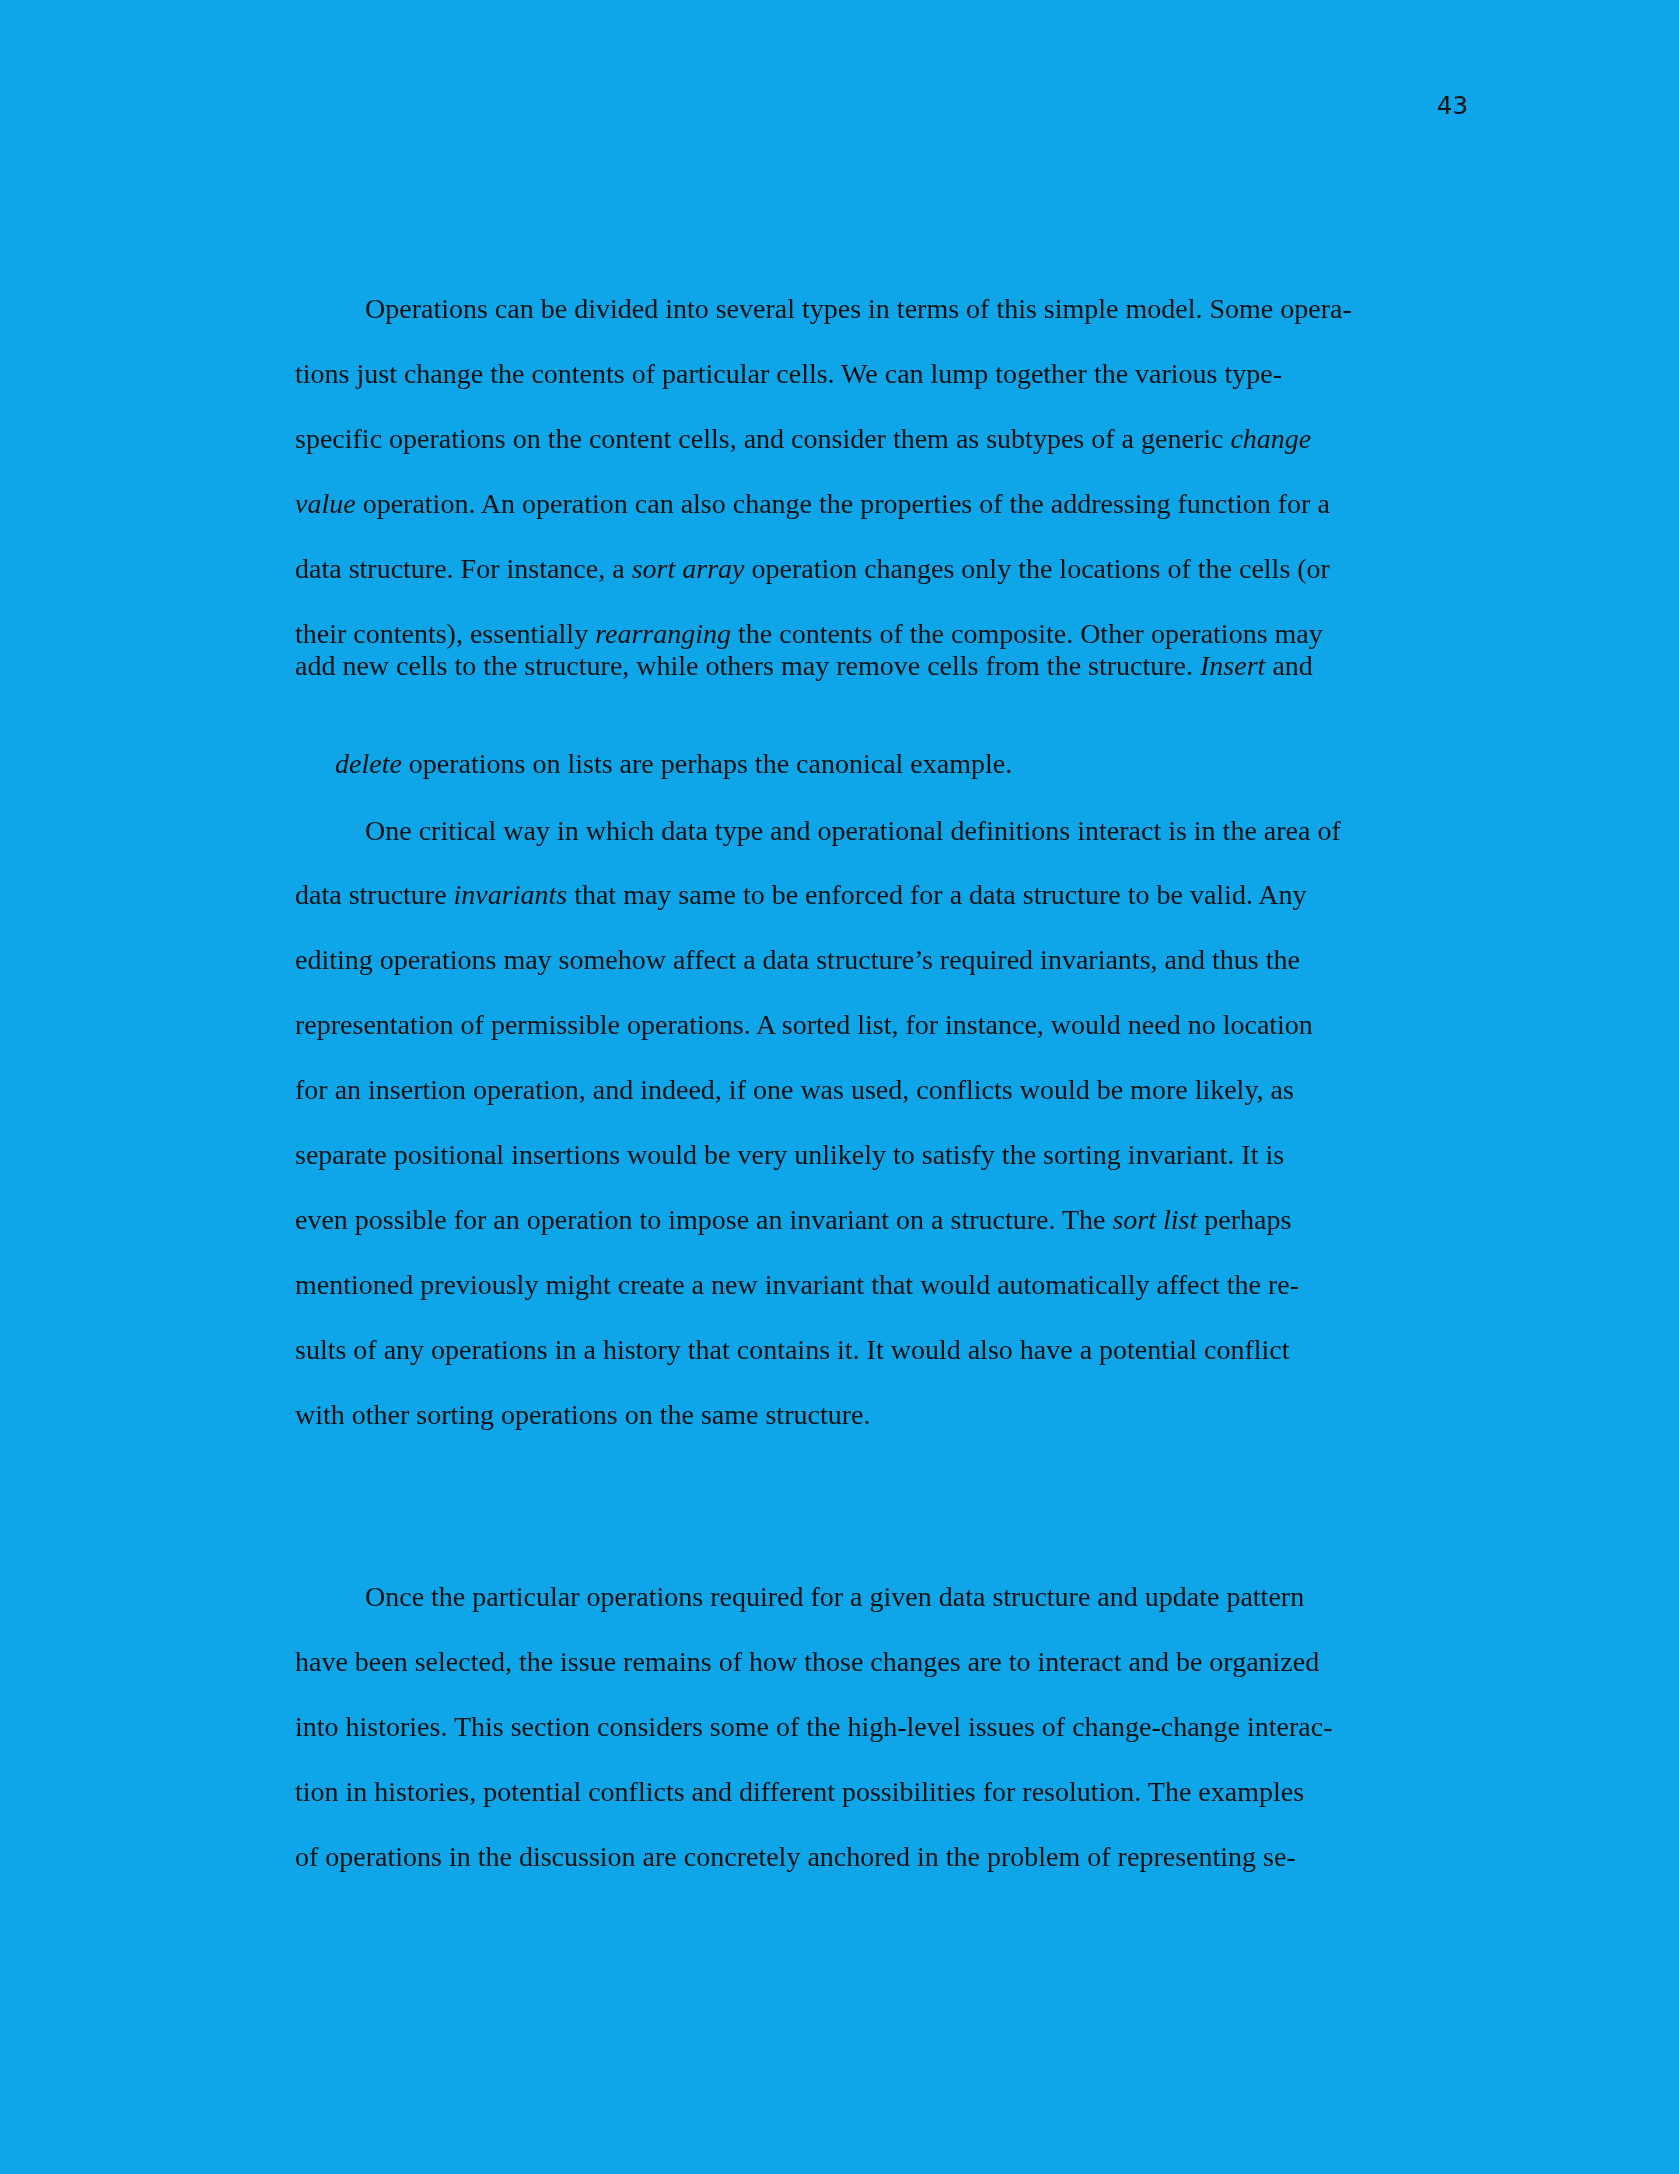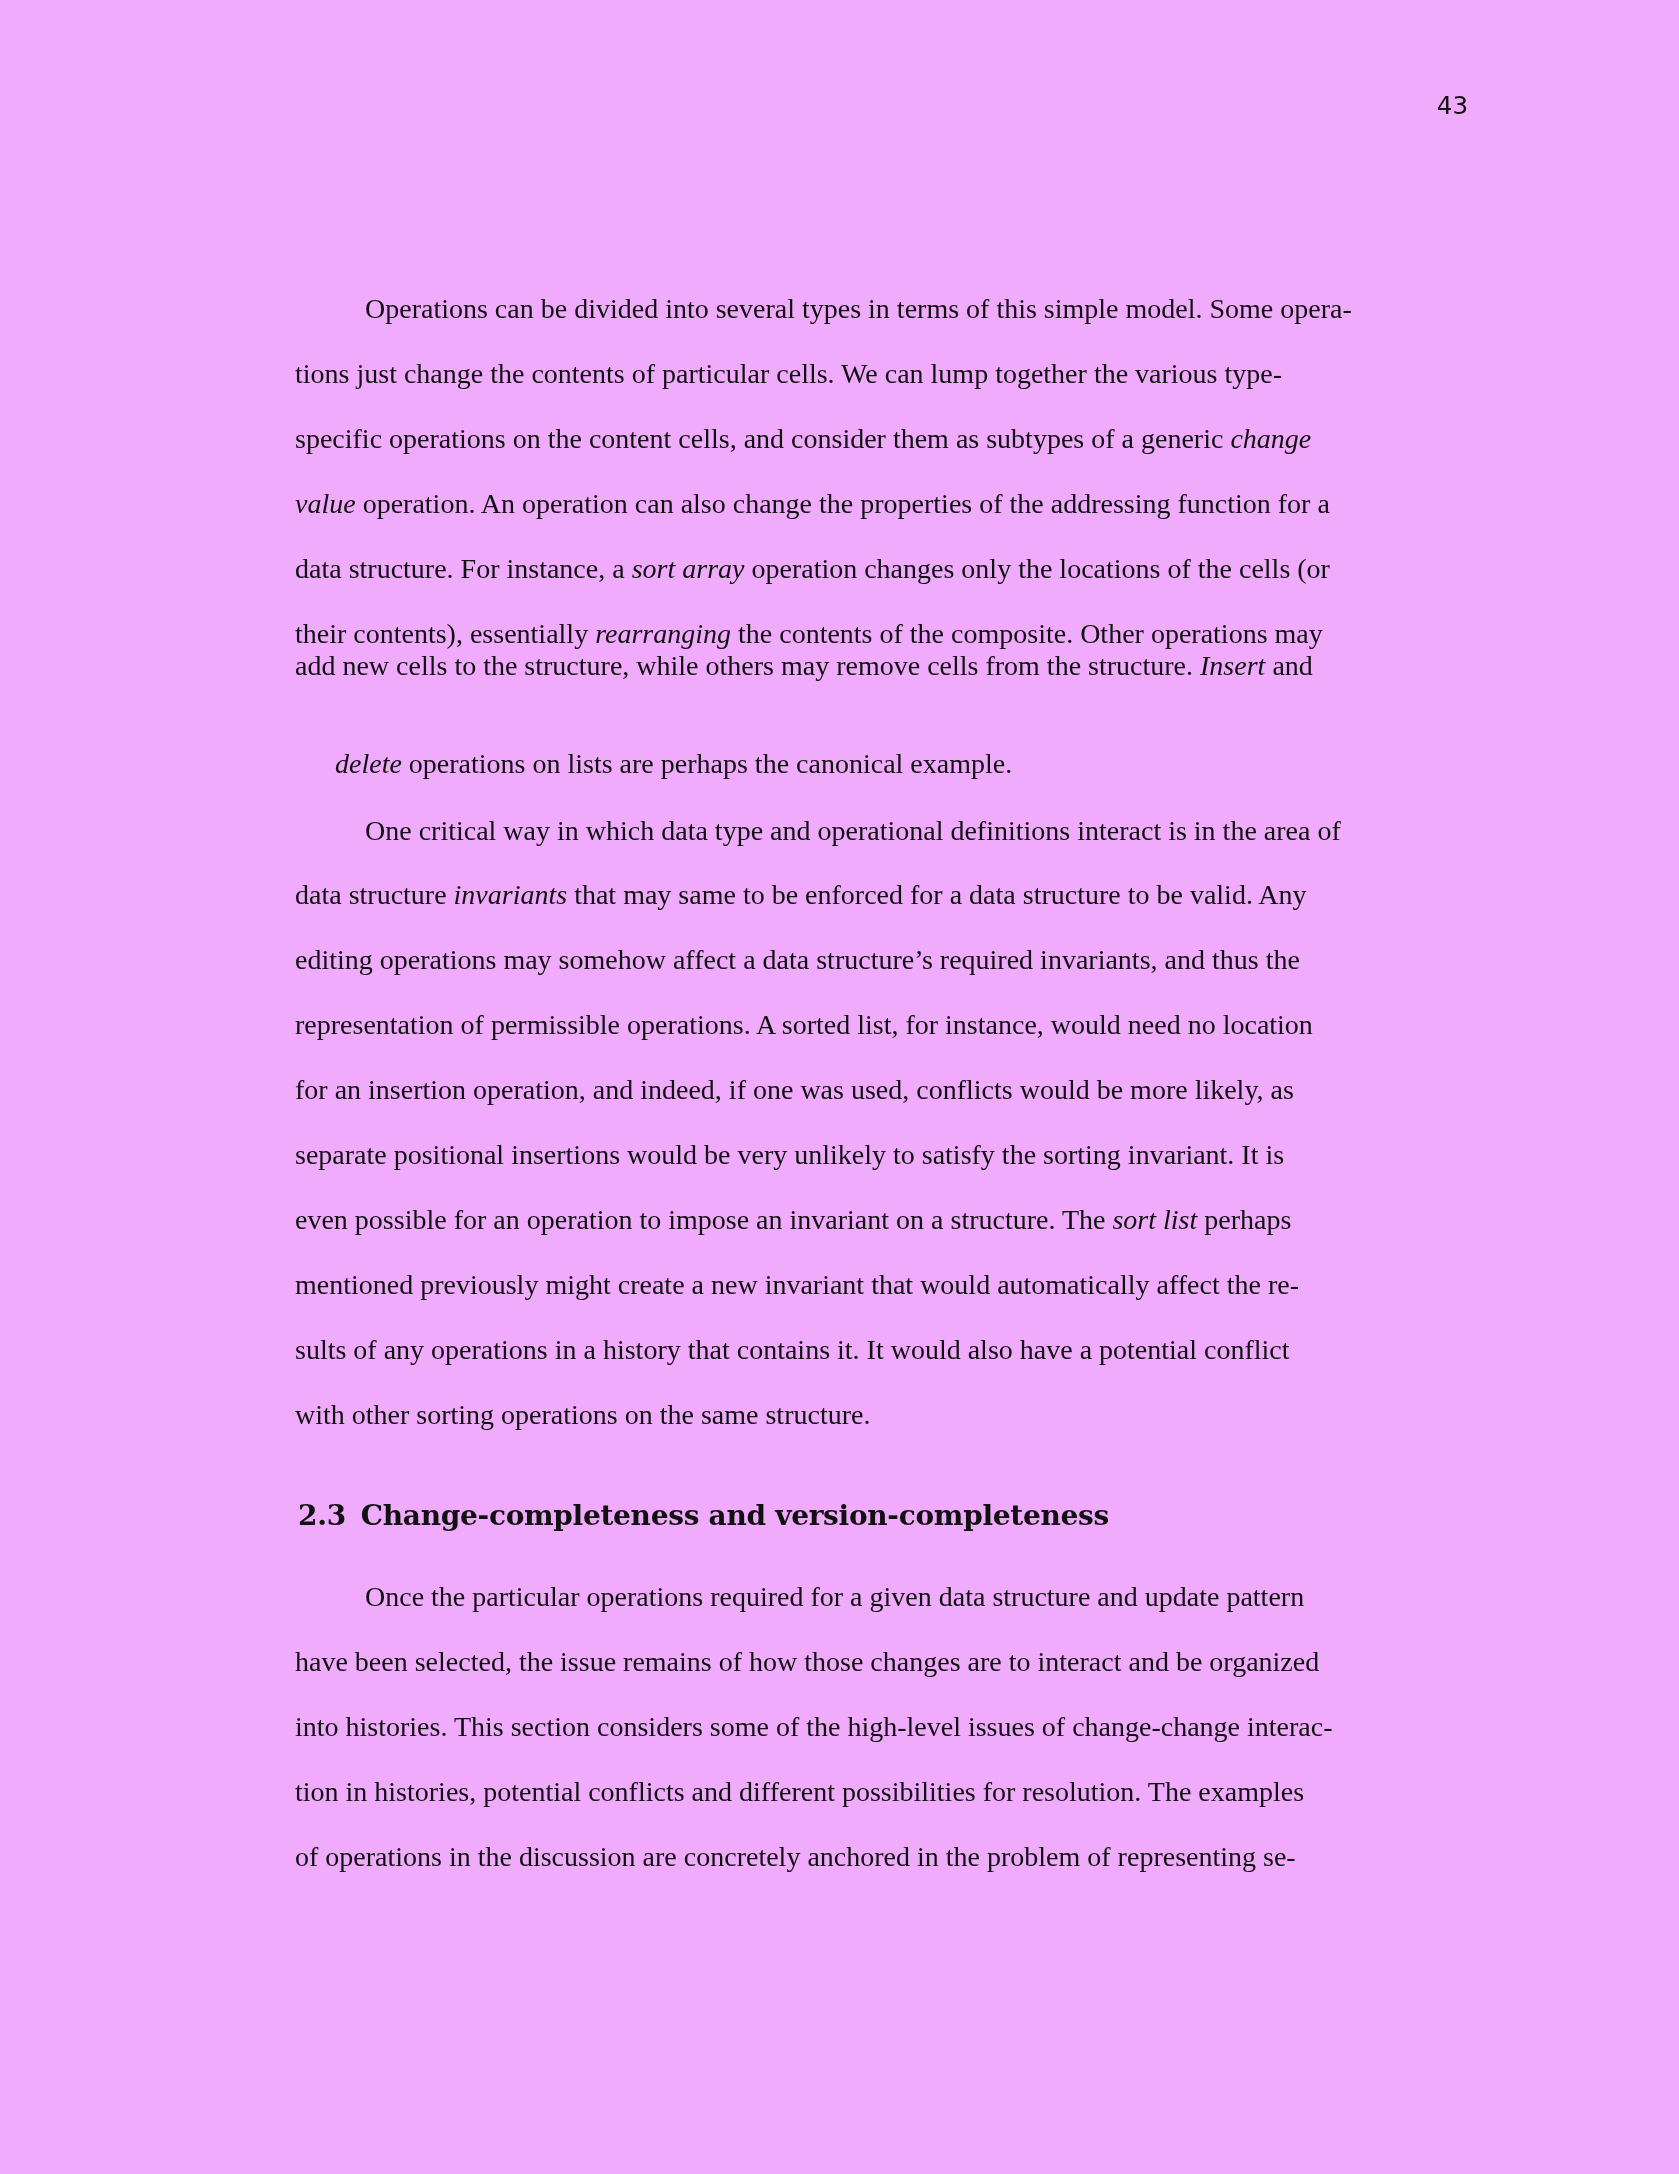--- a/index.html
+++ b/index.html
@@ -1,17 +1,17 @@
 <!DOCTYPE html>
 <html style="font-size:15px"><head>
 <meta charset="utf-8">
 <style>
   html, body { margin: 0; padding: 0; background: #ffffff; }
   body { width: 1680px; height: 2174px; position: relative; overflow: hidden; color: #111111; }
-  .page { position: absolute; left: 0; top: 0; width: 1680px; height: 2174px; background: #f0abfc; }
+  .page { position: absolute; left: 0; top: 0; width: 1680px; height: 2174px; background: #0ea5e9; }
   .page-number {
     position: absolute; left: 1412px; top: 92px; width: 56px; text-align: right;
     font-family: "DejaVu Sans", sans-serif; font-size: 24.5px; line-height: 28px; color: #111;
   }
   .line {
     position: absolute; left: 295px; height: 65px; line-height: 32px;
     font-family: "Liberation Serif", serif; font-size: 28px; white-space: nowrap; color: #111;
   }
   .line.indent { left: 337px; margin-left: 28px; }
   .line em { font-style: italic; }
@@ -44,23 +44,20 @@
       <div class="line" style="top: 944px;"><span>editing operations may somehow affect a data structure’s required invariants, and thus the</span></div>
       <div class="line" style="top: 1009px;"><span>representation of permissible operations. A sorted list, for instance, would need no location</span></div>
       <div class="line" style="top: 1074px;"><span>for an insertion operation, and indeed, if one was used, conflicts would be more likely, as</span></div>
       <div class="line" style="top: 1139px;"><span>separate positional insertions would be very unlikely to satisfy the sorting invariant. It is</span></div>
       <div class="line" style="top: 1204px;"><span>even possible for an operation to impose an invariant on a structure. The </span><em>sort list</em><span> perhaps</span></div>
       <div class="line" style="top: 1269px;"><span>mentioned previously might create a new invariant that would automatically affect the re-</span></div>
       <div class="line" style="top: 1334px;"><span>sults of any operations in a history that contains it. It would also have a potential conflict</span></div>
       <div class="line" style="top: 1399px;"><span>with other sorting operations on the same structure.</span></div>
     </div>
 
-  <div class="heading">
-    <span class="num">2.3</span><span>Change-completeness and version-completeness</span>
-  </div>
 
   <div id="para-2">
       <div class="line indent" style="top: 1581px;"><span>Once the particular operations required for a given data structure and update pattern</span></div>
       <div class="line" style="top: 1646px;"><span>have been selected, the issue remains of how those changes are to interact and be organized</span></div>
       <div class="line" style="top: 1711px;"><span>into histories. This section considers some of the high-level issues of change-change interac-</span></div>
       <div class="line" style="top: 1776px;"><span>tion in histories, potential conflicts and different possibilities for resolution. The examples</span></div>
       <div class="line" style="top: 1841px;"><span>of operations in the discussion are concretely anchored in the problem of representing se-</span></div>
     </div>
 </div>
 

